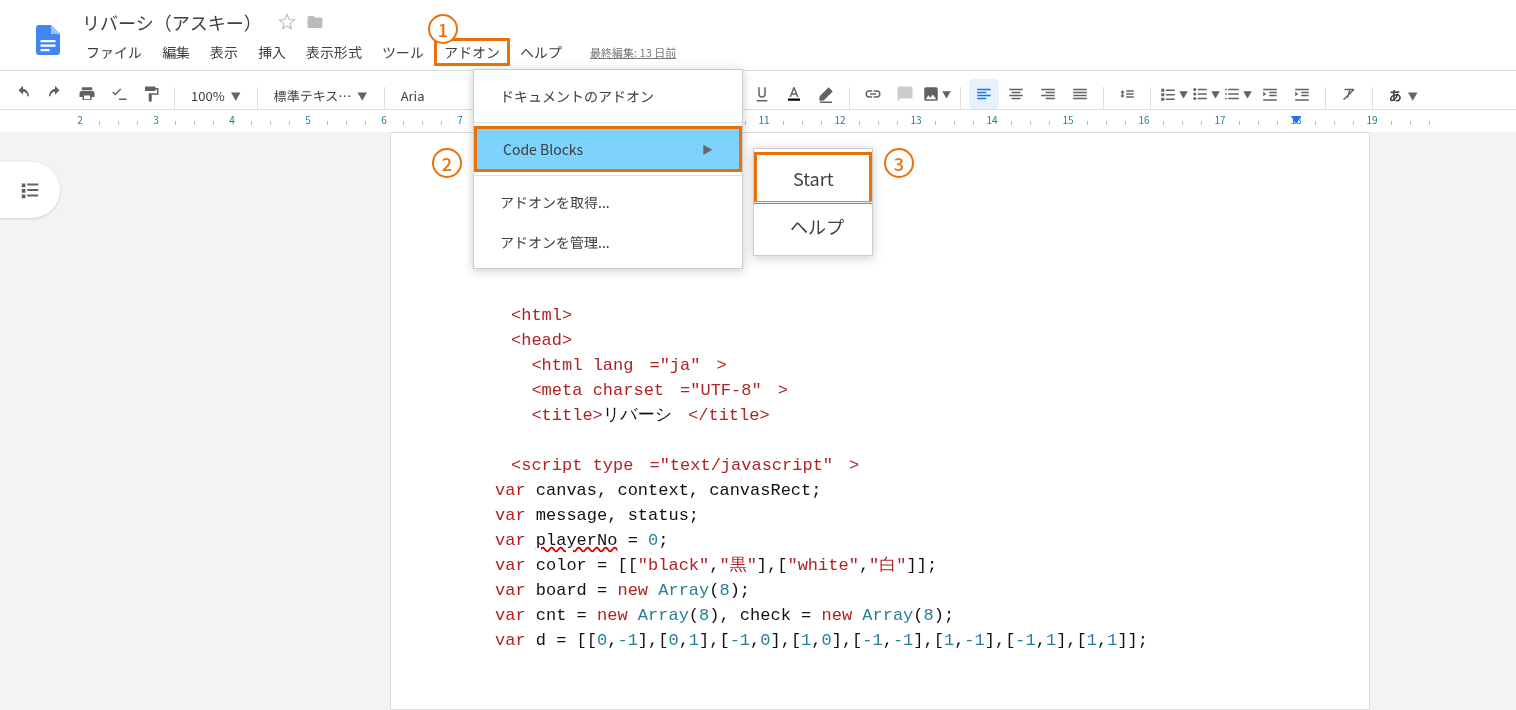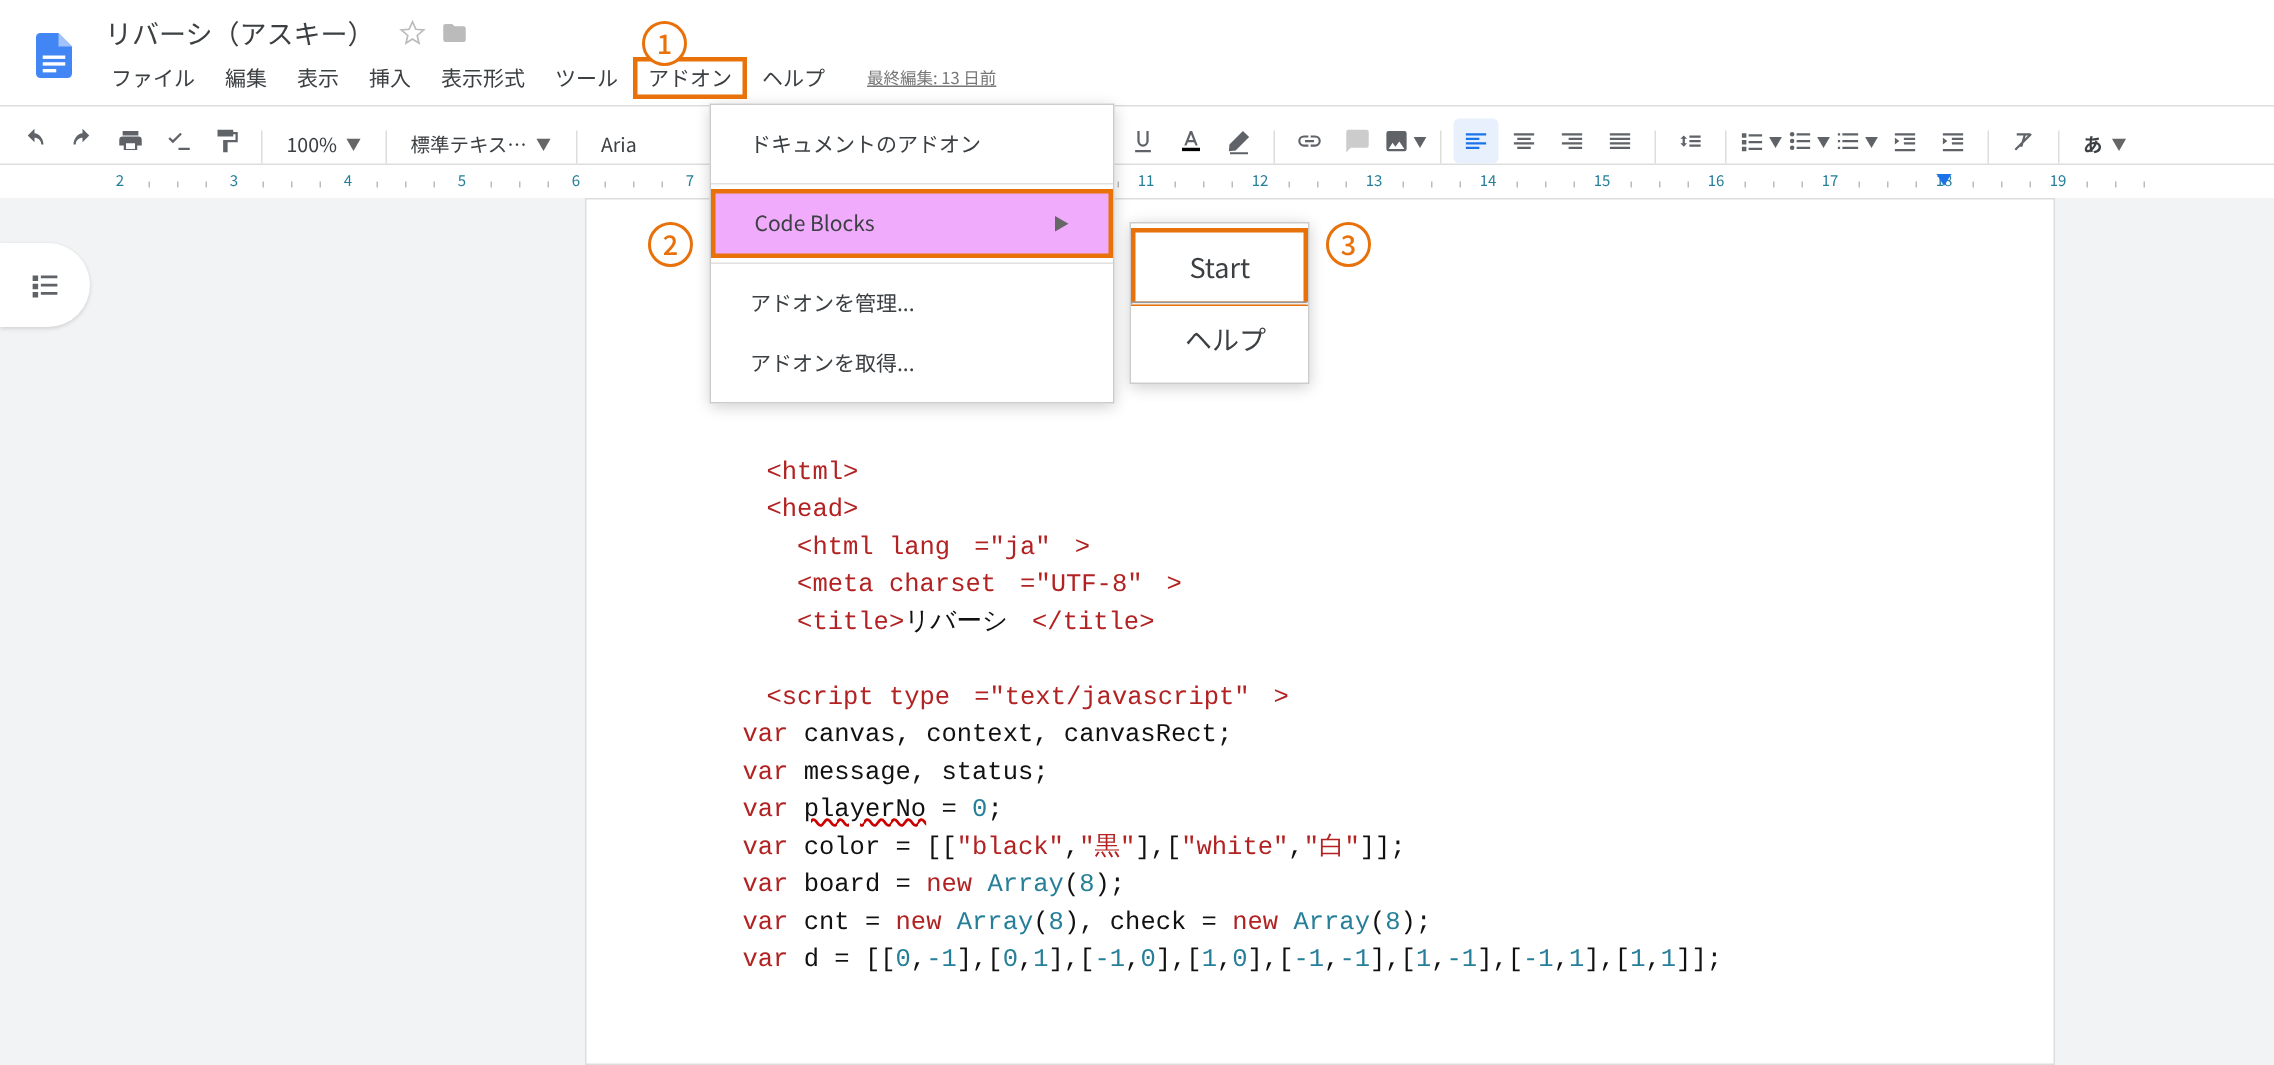--- a/index.html
+++ b/index.html
@@ -10,22 +10,22 @@
     background: #fff;
     overflow: hidden;
     width: 1516px;
     height: 710px;
     position: relative;
   }
 
   
   .header {
     display: flex;
-    padding: 8px 12px 0 16px;
-    align-items: center;
+    padding: 8px 12px 0 28px;
+    align-items: flex-end;
   }
   .logo {
     width: 40px; height: 52px;
     display:flex;align-items:center;justify-content:center;
   }
   .logo svg { width: 36px; height: 36px; }
   .title-area { flex: 1; padding-left: 8px; }
   .title-row {
     display:flex; align-items:center; gap:10px; height:28px;
   }
@@ -127,21 +127,21 @@
 
   
   .dropdown {
     position:absolute;background:#fff;border:1px solid #ccc;
     box-shadow:0 2px 10px rgba(0,0,0,.2);padding:6px 0;z-index:40;
   }
   .dropdown .ditem {
     padding:10px 26px;font-size:14px;color:#3c4043;white-space:nowrap;
     display:flex;align-items:center;justify-content:space-between;gap:40px;
   }
-  .dropdown .ditem.highlight { background:#f0abfc; border:3px solid #e8710a; margin:-3px 0;}
+  .dropdown .ditem.highlight { background:#7dd3fc; border:3px solid #e8710a; margin:-3px 0;}
   .dropdown hr { border:none;border-top:1px solid #e0e0e0;margin:6px 0;}
   .submenu-arrow { font-size:11px;color:#666; }
 
   .submenu {
     position:absolute;background:#fff;border:1px solid #ccc;
     box-shadow:0 2px 10px rgba(0,0,0,.2);padding:6px 0;z-index:40;
   }
   .submenu .sitem {
     padding:10px 36px;font-size:18px;color:#3c4043;white-space:nowrap;text-align:center;
   }
@@ -440,22 +440,22 @@
 </div>
 
 <div class="dropdown" style="left:473px;top:69px;width:270px;">
   <div class="ditem">ドキュメントのアドオン</div>
   <hr>
   <div class="ditem highlight">
     <span>Code Blocks</span>
     <span class="submenu-arrow">▶</span>
   </div>
   <hr>
+  <div class="ditem">アドオンを取得...</div>
   <div class="ditem">アドオンを管理...</div>
-  <div class="ditem">アドオンを取得...</div>
 </div>
 
 <div class="submenu" style="left:753px;top:148px;width:120px;">
   <div class="sitem highlight">Start</div>
   <hr>
   <div class="sitem">ヘルプ</div>
 </div>
 
 <div class="callout" style="left:428px;top:14px">1</div>
 <div class="callout" style="left:432px;top:148px">2</div>

